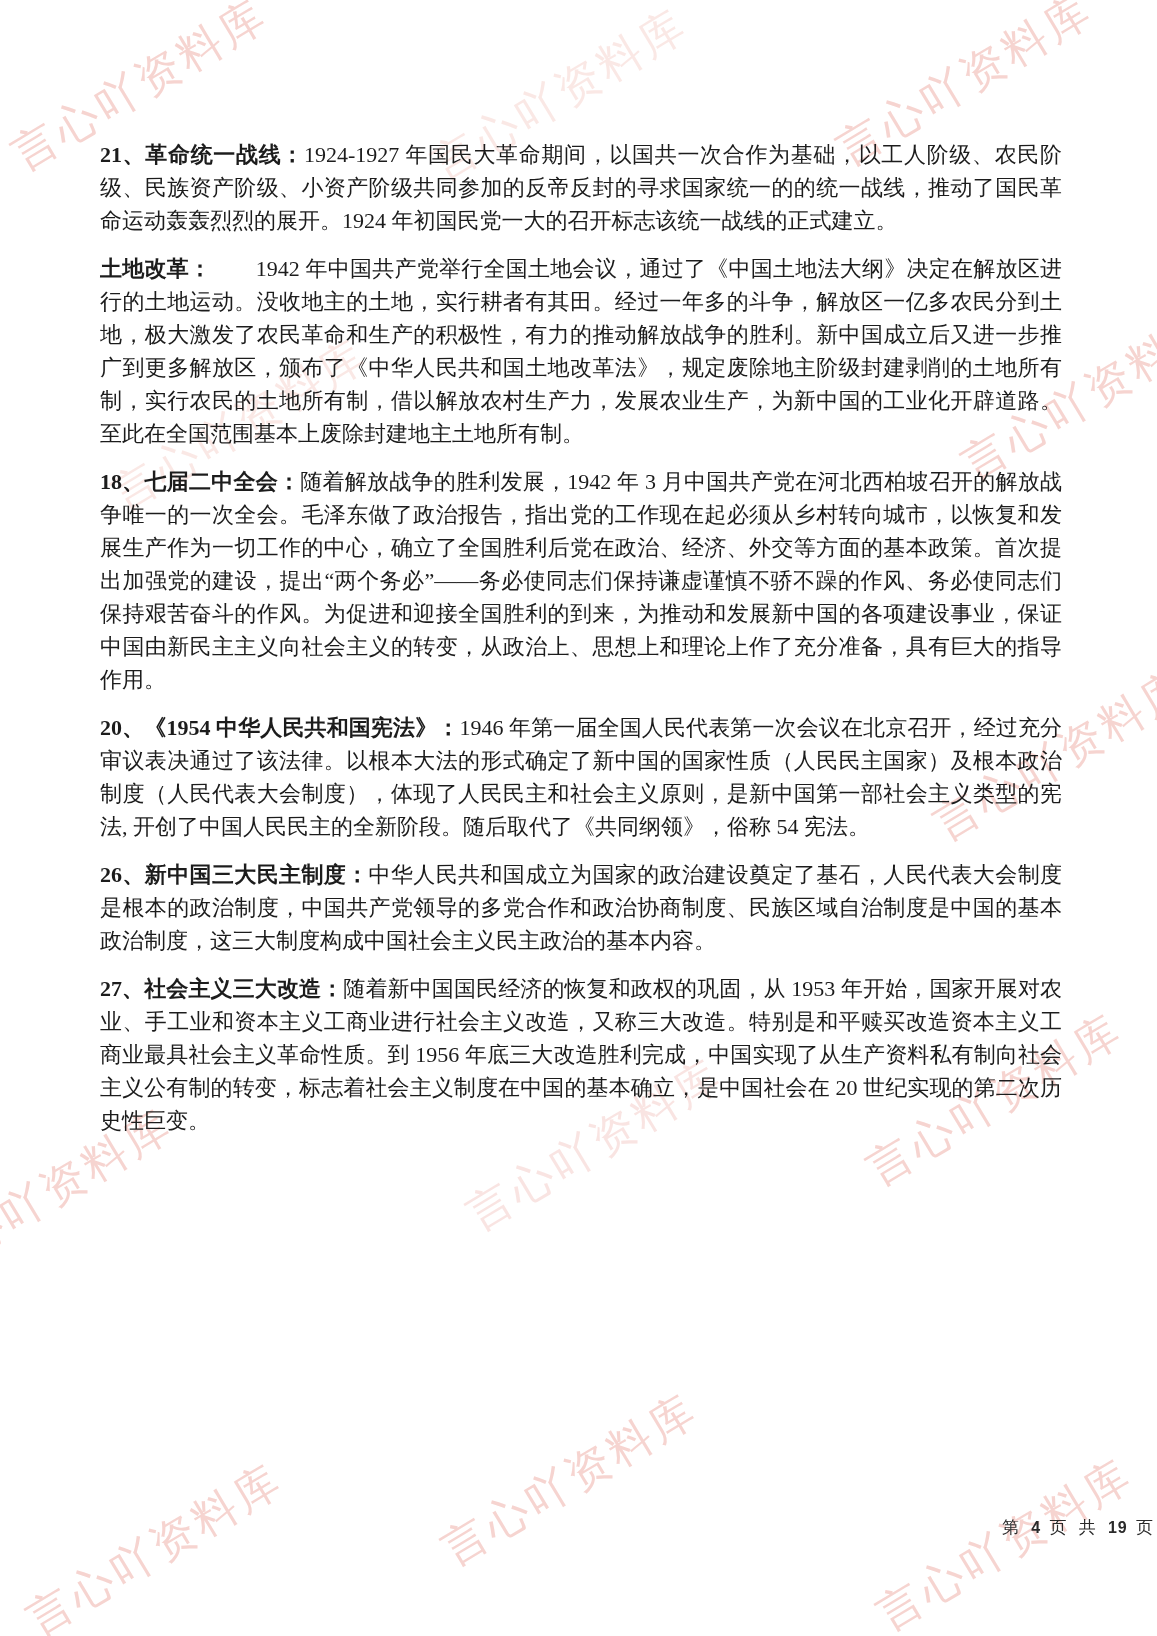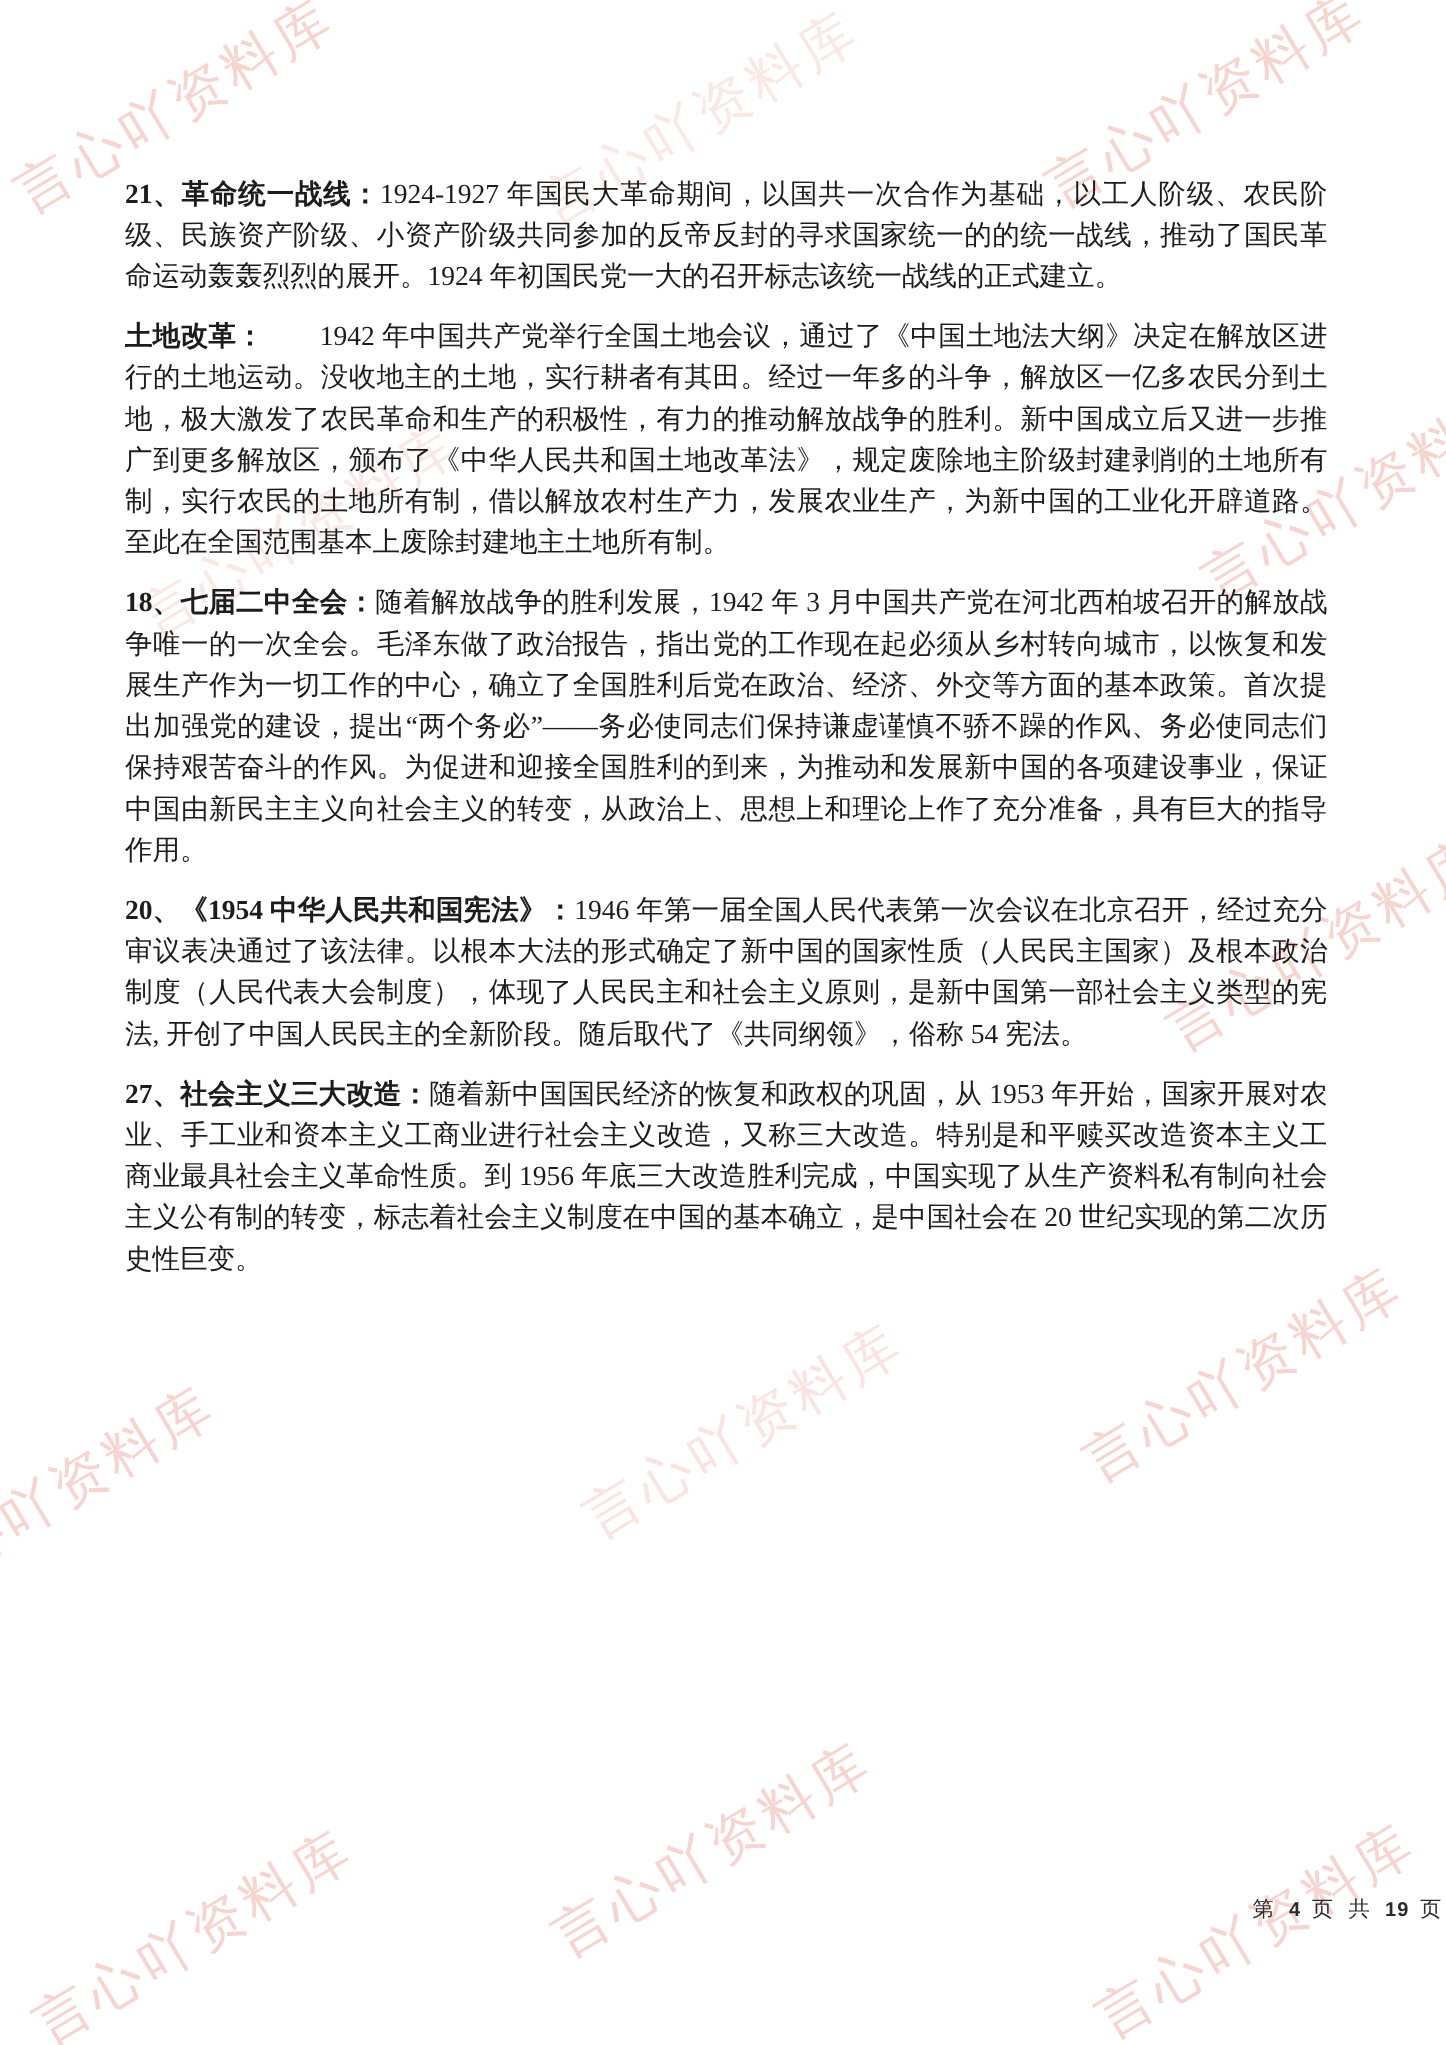--- a/index.html
+++ b/index.html
@@ -106,20 +106,21 @@
     <p class="item"><span class="lead">21、革命统一战线：</span><span>1924-1927 年国民大革命期间，以国共一次合作为基础，以工人阶级、农民阶级、民族资产阶级、小资产阶级共同参加的反帝反封的寻求国家统一的的统一战线，推动了国民革命运动轰轰烈烈的展开。1924 年初国民党一大的召开标志该统一战线的正式建立。</span></p>
 
 
     <p class="item"><span class="lead">土地改革：</span><span>　　1942 年中国共产党举行全国土地会议，通过了《中国土地法大纲》决定在解放区进行的土地运动。没收地主的土地，实行耕者有其田。经过一年多的斗争，解放区一亿多农民分到土地，极大激发了农民革命和生产的积极性，有力的推动解放战争的胜利。新中国成立后又进一步推广到更多解放区，颁布了《中华人民共和国土地改革法》，规定废除地主阶级封建剥削的土地所有制，实行农民的土地所有制，借以解放农村生产力，发展农业生产，为新中国的工业化开辟道路。至此在全国范围基本上废除封建地主土地所有制。</span></p>
 
 
     <p class="item"><span class="lead">18、七届二中全会：</span><span>随着解放战争的胜利发展，1942 年 3 月中国共产党在河北西柏坡召开的解放战争唯一的一次全会。毛泽东做了政治报告，指出党的工作现在起必须从乡村转向城市，以恢复和发展生产作为一切工作的中心，确立了全国胜利后党在政治、经济、外交等方面的基本政策。首次提出加强党的建设，提出“两个务必”——务必使同志们保持谦虚谨慎不骄不躁的作风、务必使同志们保持艰苦奋斗的作风。为促进和迎接全国胜利的到来，为推动和发展新中国的各项建设事业，保证中国由新民主主义向社会主义的转变，从政治上、思想上和理论上作了充分准备，具有巨大的指导作用。</span></p>
 
     <p class="item"><span class="lead">20、《1954 中华人民共和国宪法》：</span><span>1946 年第一届全国人民代表第一次会议在北京召开，经过充分审议表决通过了该法律。以根本大法的形式确定了新中国的国家性质（人民民主国家）及根本政治制度（人民代表大会制度），体现了人民民主和社会主义原则，是新中国第一部社会主义类型的宪法, 开创了中国人民民主的全新阶段。随后取代了《共同纲领》，俗称 54 宪法。</span></p>
 
+    <p class="item"><span class="lead">26、新中国三大民主制度：</span><span>中华人民共和国成立为国家的政治建设奠定了基石，人民代表大会制度是根本的政治制度，中国共产党领导的多党合作和政治协商制度、民族区域自治制度是中国的基本政治制度，这三大制度构成中国社会主义民主政治的基本内容。</span></p>
 
     <p class="item"><span class="lead">27、社会主义三大改造：</span><span>随着新中国国民经济的恢复和政权的巩固，从 1953 年开始，国家开展对农业、手工业和资本主义工商业进行社会主义改造，又称三大改造。特别是和平赎买改造资本主义工商业最具社会主义革命性质。到 1956 年底三大改造胜利完成，中国实现了从生产资料私有制向社会主义公有制的转变，标志着社会主义制度在中国的基本确立，是中国社会在 20 世纪实现的第二次历史性巨变。</span></p>
 
   </div>
 
   <div class="footer">
     <span>第</span>
     <span class="num">4</span>
     <span>页 共</span>
     <span class="num">19</span>

